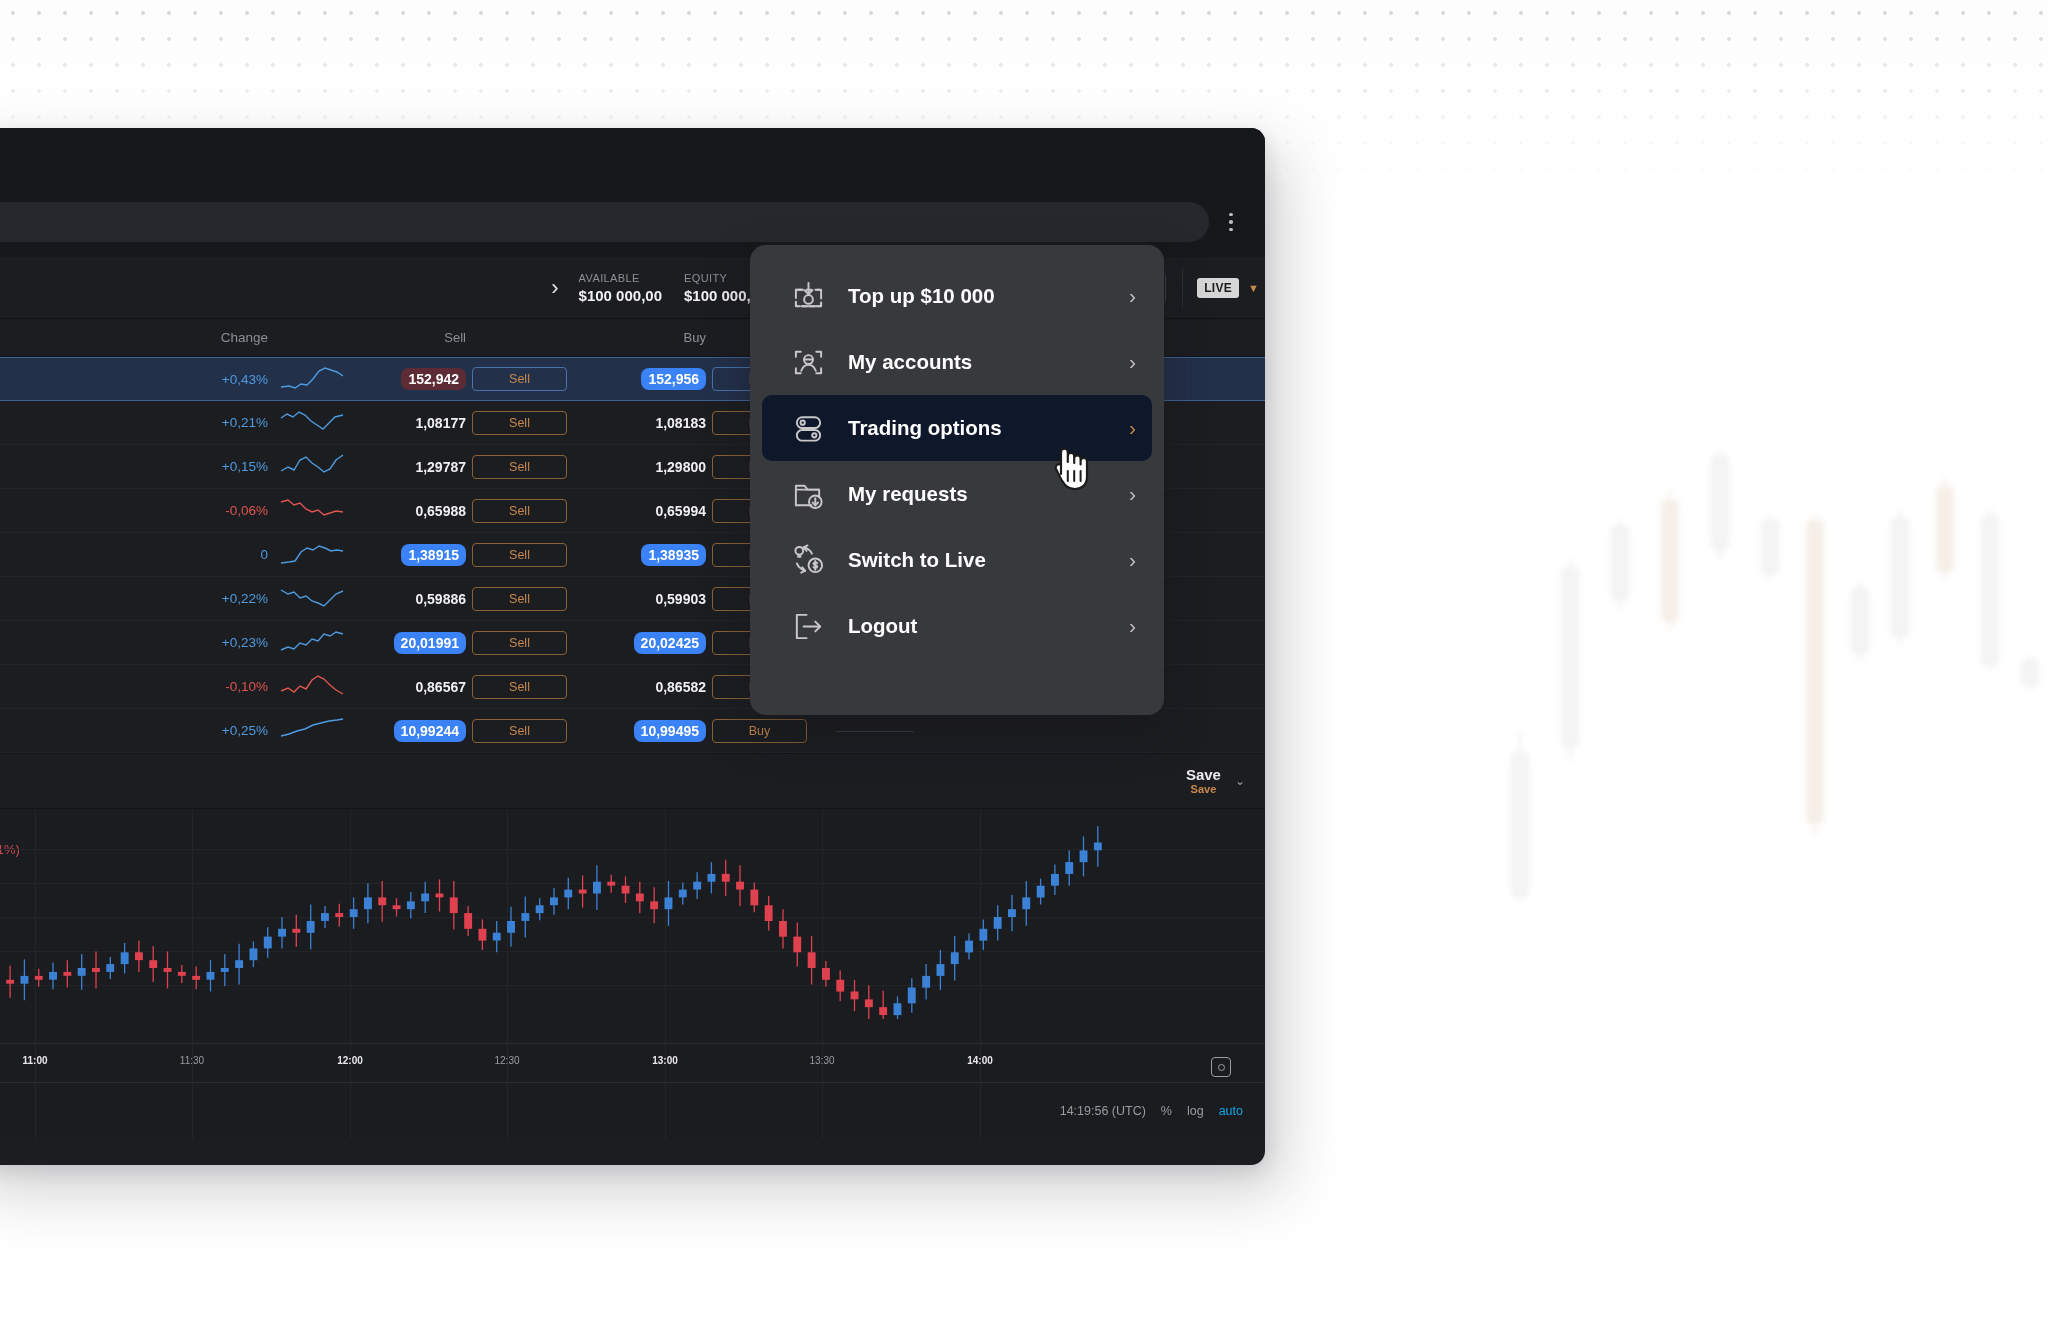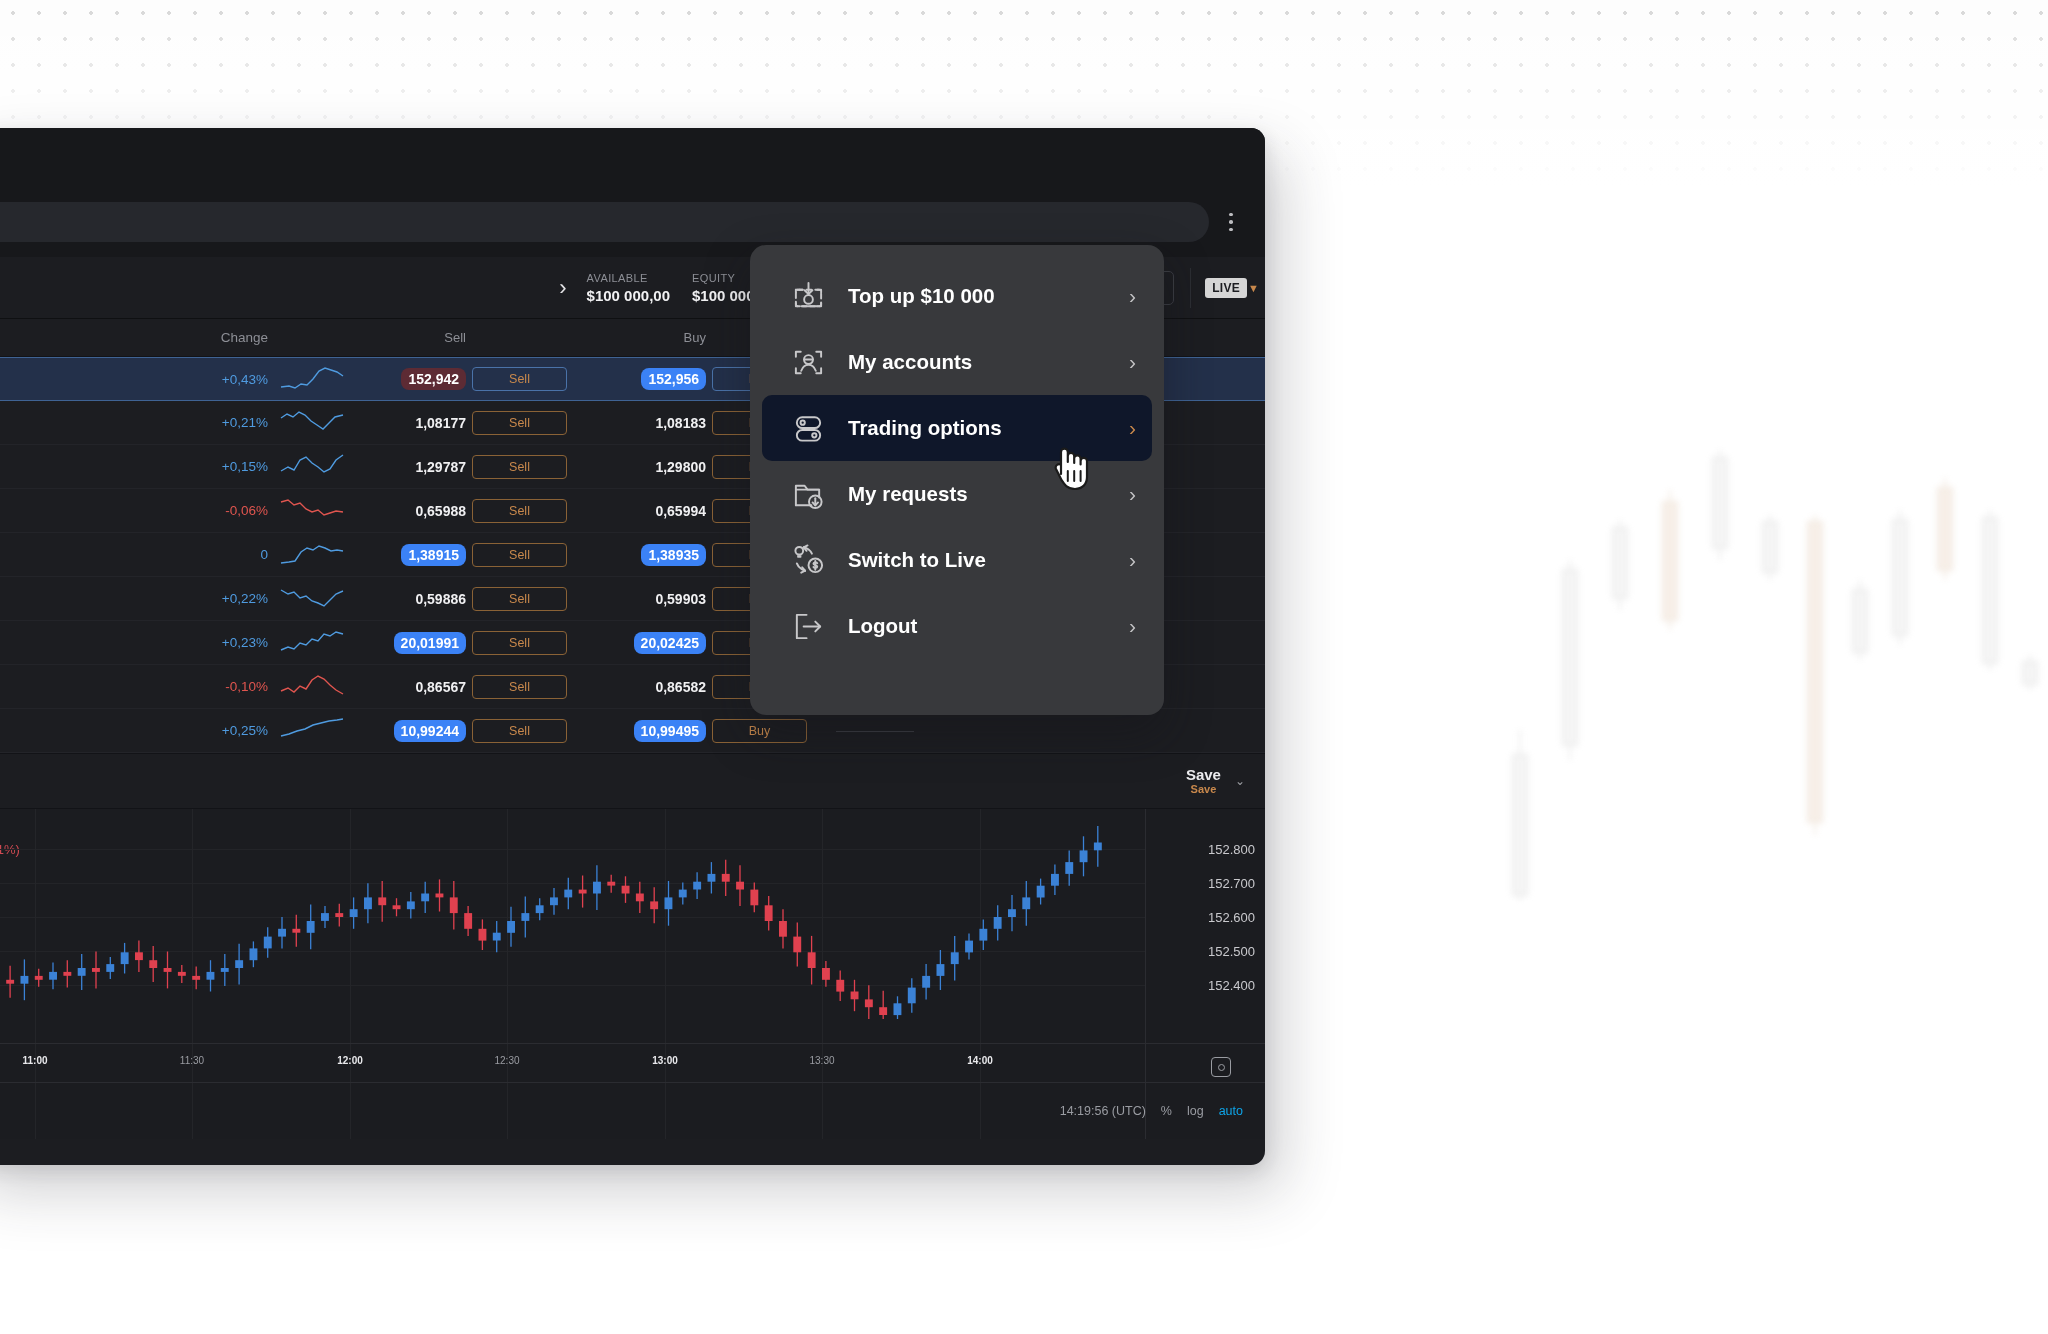--- a/index.html
+++ b/index.html
@@ -65,21 +65,21 @@
   .acct-cell .val.blue{ color:#3a8fd4; }
   .dots3{ display:flex; flex-direction:column; gap:3px; margin:0 14px 0 2px; }
   .dots3 i{ width:3px;height:3px;background:#8d8f96;border-radius:50%;display:block;}
   .acct-select{
     width:140px; height:34px; border:1px solid #3b3d43; border-radius:5px;
     display:flex; align-items:center; justify-content:space-between;
     padding:0 10px; background:#1c1d21; margin-right:16px;
   }
   .acct-select span{ font-size:13px; color:#e8e8ea; }
   .chev{ color:#c8884c; font-size:11px; }
-  .live-wrap{ display:flex; align-items:center; gap:1px; padding-left:14px; border-left:1px solid #2c2e33; height:40px;}
+  .live-wrap{ display:flex; align-items:center; gap:9px; padding-left:14px; border-left:1px solid #2c2e33; height:40px;}
   .live-badge{
     background:#d6d6d6; color:#1b1c20; font-size:12px; font-weight:bold;
     padding:3px 7px; border-radius:3px; letter-spacing:.3px;
   }
 
   
   .quotes{ background:#1c1d21; }
   .q-head{
     height:38px; display:flex; align-items:center; font-size:13px; color:#8d8f96;
     border-bottom:1px solid #121317;
@@ -618,27 +618,20 @@
         <line x1="1094.9" y1="45.5" x2="1094.9" y2="76.1" stroke="#3b82d6" stroke-width="1.3"></line>
         <rect x="1091.0" y="54.9" width="7.9" height="11.8" fill="#3b82d6"></rect>
         <line x1="1109.2" y1="31.4" x2="1109.2" y2="66.7" stroke="#3b82d6" stroke-width="1.3"></line>
         <rect x="1105.3" y="43.1" width="7.9" height="11.8" fill="#3b82d6"></rect>
         <line x1="1123.5" y1="17.3" x2="1123.5" y2="57.3" stroke="#3b82d6" stroke-width="1.3"></line>
         <rect x="1119.6" y="31.4" width="7.9" height="11.8" fill="#3b82d6"></rect>
         <line x1="1137.8" y1="7.1" x2="1137.8" y2="47.8" stroke="#3b82d6" stroke-width="1.3"></line>
         <rect x="1133.9" y="23.5" width="7.9" height="7.8" fill="#3b82d6"></rect>
       </svg>
 
-    <div class="price-axis">
-      <div style="top:33px">152.800</div>
-      <div style="top:67px">152.700</div>
-      <div style="top:101px">152.600</div>
-      <div style="top:135px">152.500</div>
-      <div style="top:169px">152.400</div>
-    </div>
 
     <div class="time-axis">
       <span class="major" style="left:75px">11:00</span>
       <span style="left:232px">11:30</span>
       <span class="major" style="left:390px">12:00</span>
       <span style="left:547px">12:30</span>
       <span class="major" style="left:705px">13:00</span>
       <span style="left:862px">13:30</span>
       <span class="major" style="left:1020px">14:00</span>
     </div>

